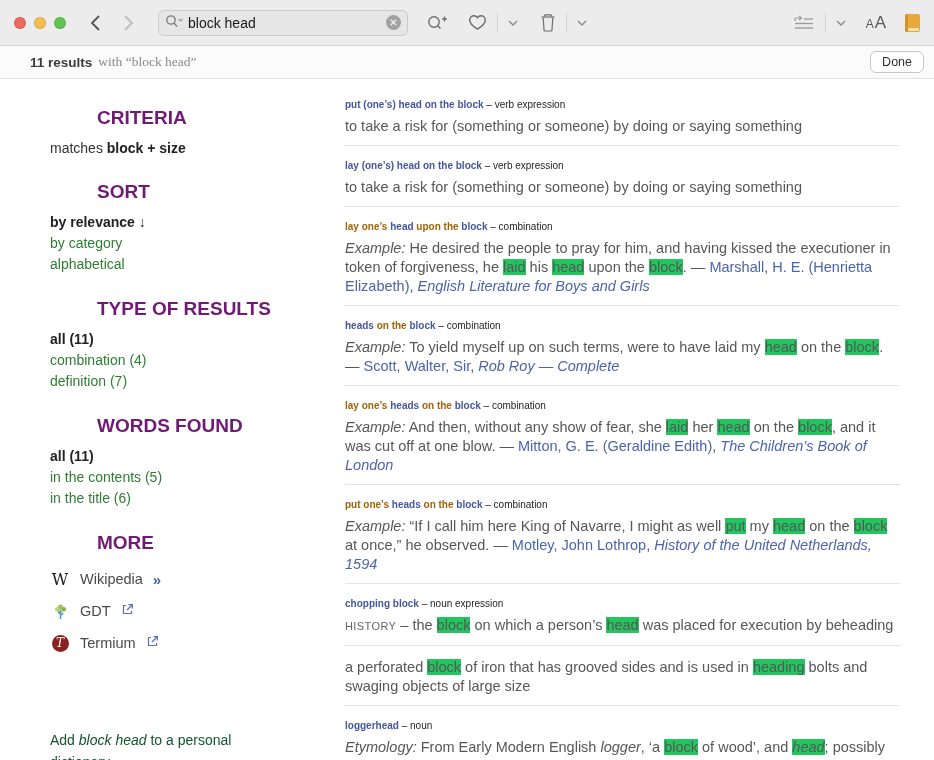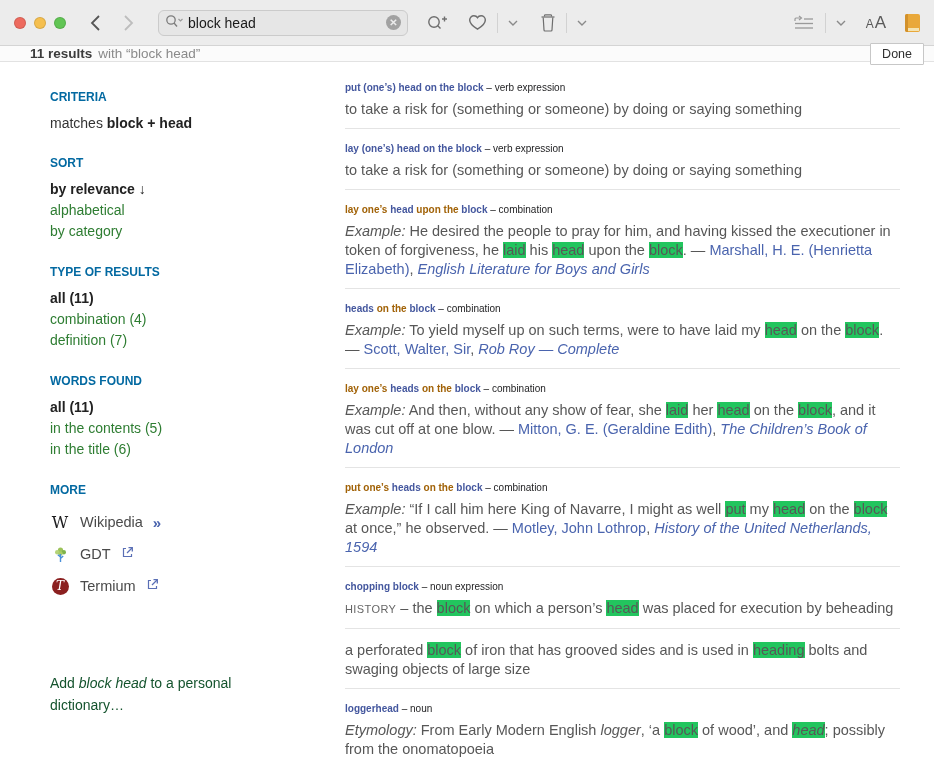--- a/index.html
+++ b/index.html
@@ -22,35 +22,35 @@
   .spacer { flex:1; }
   .aa { color:#5a5a5a; display:flex; align-items:baseline; letter-spacing:1px; }
   .aa .s { font-size:12px; } .aa .l { font-size:17px; }
   .book { width:15px; height:18px; background:#e9a83a; border-radius:2px; position:relative; }
   .book:before { content:""; position:absolute; left:0; top:0; bottom:0; width:3px;
     background:#d2912b; border-radius:2px 0 0 2px; }
   .book:after { content:""; position:absolute; left:3px; right:1px; bottom:1px; height:3px;
     background:#f4e3b2; }
 
   
-  .results-bar { height:16px; background:#fbfbfb; border-bottom:1px solid #e2e2e2;
+  .results-bar { height:33px; background:#fbfbfb; border-bottom:1px solid #e2e2e2;
     display:flex; align-items:center; padding:0 10px 0 30px; font-size:13.5px; }
   .results-count { font-weight:bold; color:#3c3c3c; }
-  .results-suffix { color:#8a8a8a; margin-left:6px; }
-  .done-btn { margin-left:auto; background:#fff; border:1px solid #c7c7c7; border-radius:1px;
+  .results-suffix { color:#8a8a8a; margin-left:6px;font-family:Liberation Serif, serif; }
+  .done-btn { margin-left:auto; background:#fff; border:1px solid #c7c7c7; border-radius:6px;
     font-size:12.5px; color:#2f2f2f; padding:3px 11px; }
 
   
   .content { display:flex; height:680px; }
   .sidebar { flex:0 0 345px; padding:28px 20px 0 50px; font-size:14px; }
   .main { flex:1; padding:8px 34px 0 0; }
 
   
   .side-section { margin-bottom:23px; }
-  .side-header { font-weight:bold; color:#0369a1; font-size:12px; margin-bottom:9px; }
+  .side-header { font-weight:bold; color:#701a75; font-size:19px; margin-bottom:9px;margin-left:47px; }
   .side-item { line-height:21px; color:#2e7d32; cursor:default; }
   .side-item.active { color:#222; font-weight:bold; }
   .criteria-line { color:#333; line-height:20px; }
   .criteria-line b { color:#222; }
   .more-row { display:flex; align-items:center; gap:10px; height:32px; color:#4a4a4a; font-size:14.5px; }
   .more-ic { width:20px; display:flex; justify-content:center; }
   .wiki-w { font-family:"DejaVu Serif", serif; font-size:16px; color:#1d1d1f; }
   .termium-c { width:17px; height:17px; border-radius:50%; background:#8b2020; color:#fff;
     font-family:"DejaVu Serif", serif; font-style:italic; font-size:12px; line-height:16px;
     text-align:center; }
@@ -165,30 +165,30 @@
   <span class="results-suffix">with “block head”</span>
   <button class="done-btn">Done</button>
 </div>
 
 <div class="content">
   <div class="sidebar">
 
     <div class="side-section">
       <div class="side-header">CRITERIA</div>
       <div class="criteria-line">
-        <span>matches </span><b>block + head</b>
+        <span>matches </span><b>block + size</b>
       </div>
     </div>
 
     <div class="side-section">
       <div class="side-header">SORT</div>
       <div id="sort-items">
           <div class="side-item active">by relevance ↓</div>
+          <div class="side-item">by category</div>
           <div class="side-item">alphabetical</div>
-          <div class="side-item">by category</div>
         </div>
     </div>
 
     <div class="side-section">
       <div class="side-header">TYPE OF RESULTS</div>
       <div id="type-items">
           <div class="side-item active">all (11)</div>
           <div class="side-item">combination (4)</div>
           <div class="side-item">definition (7)</div>
         </div>

